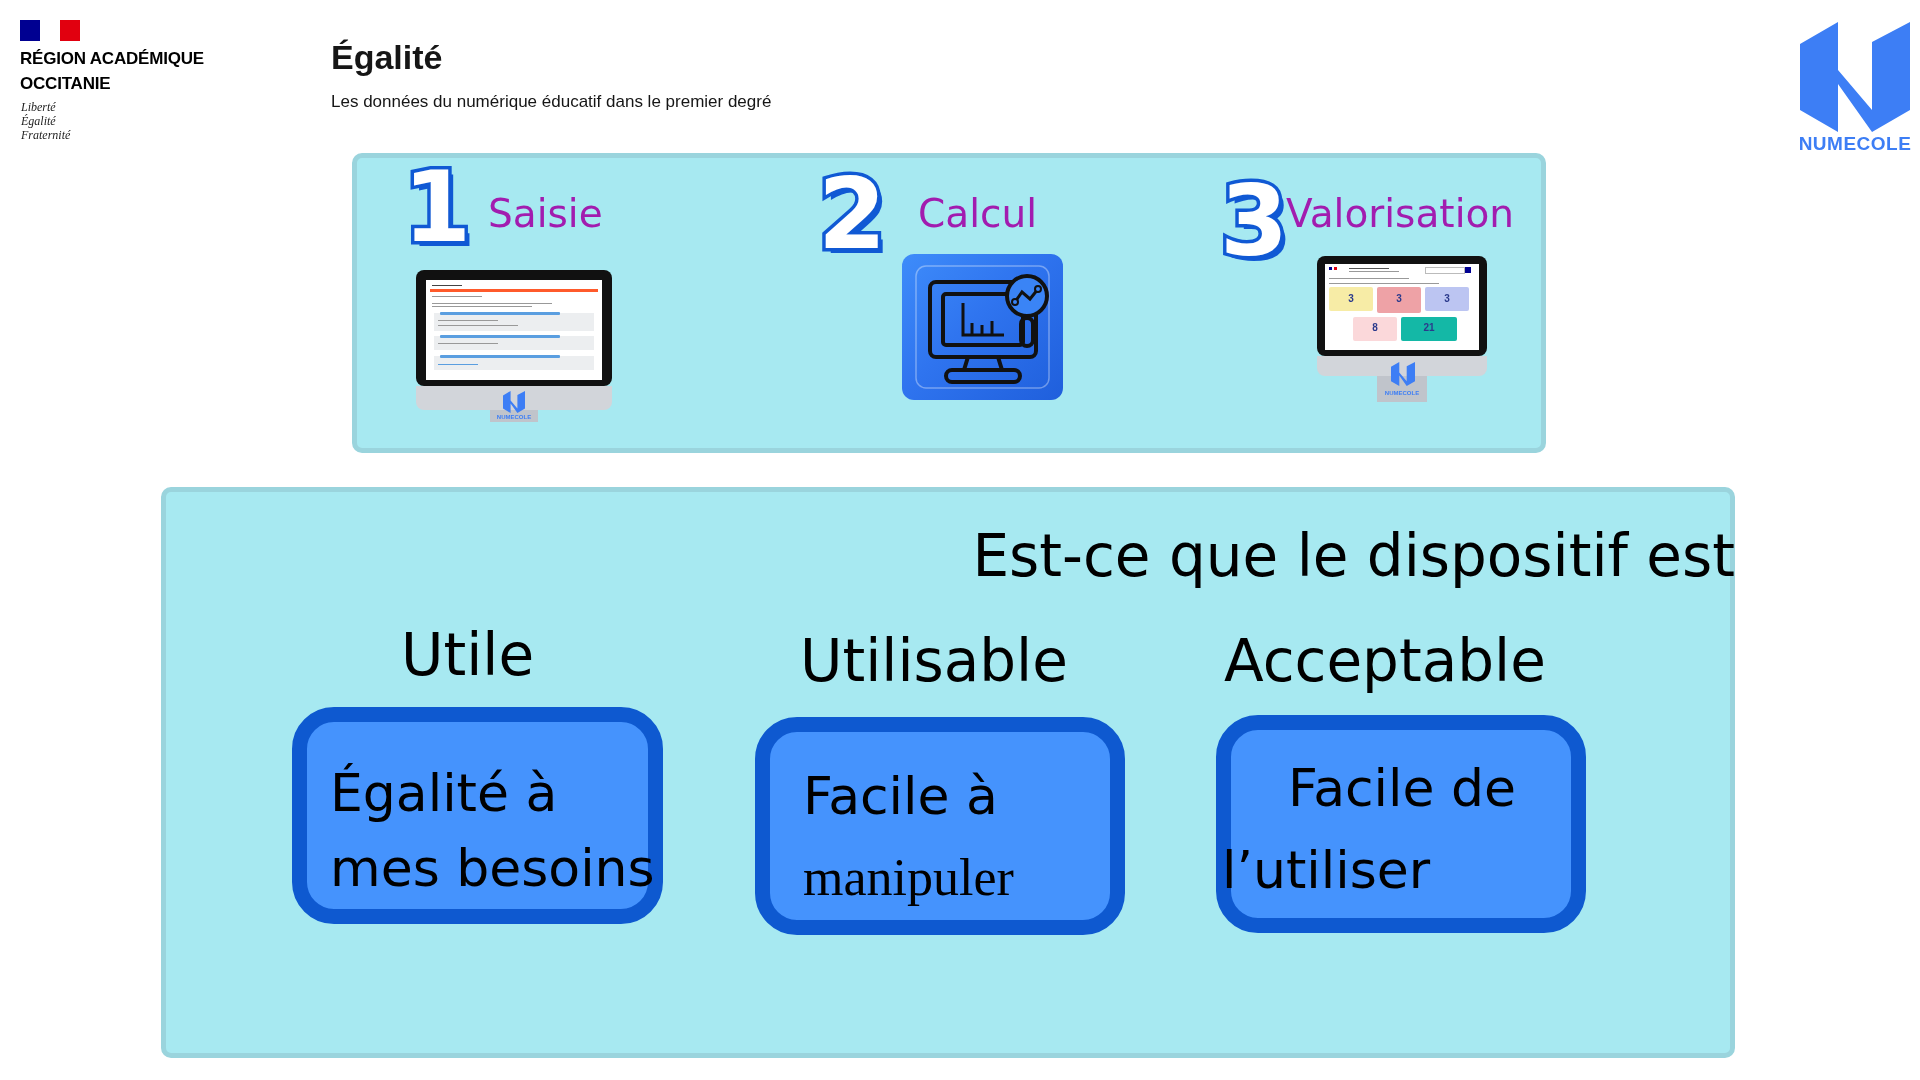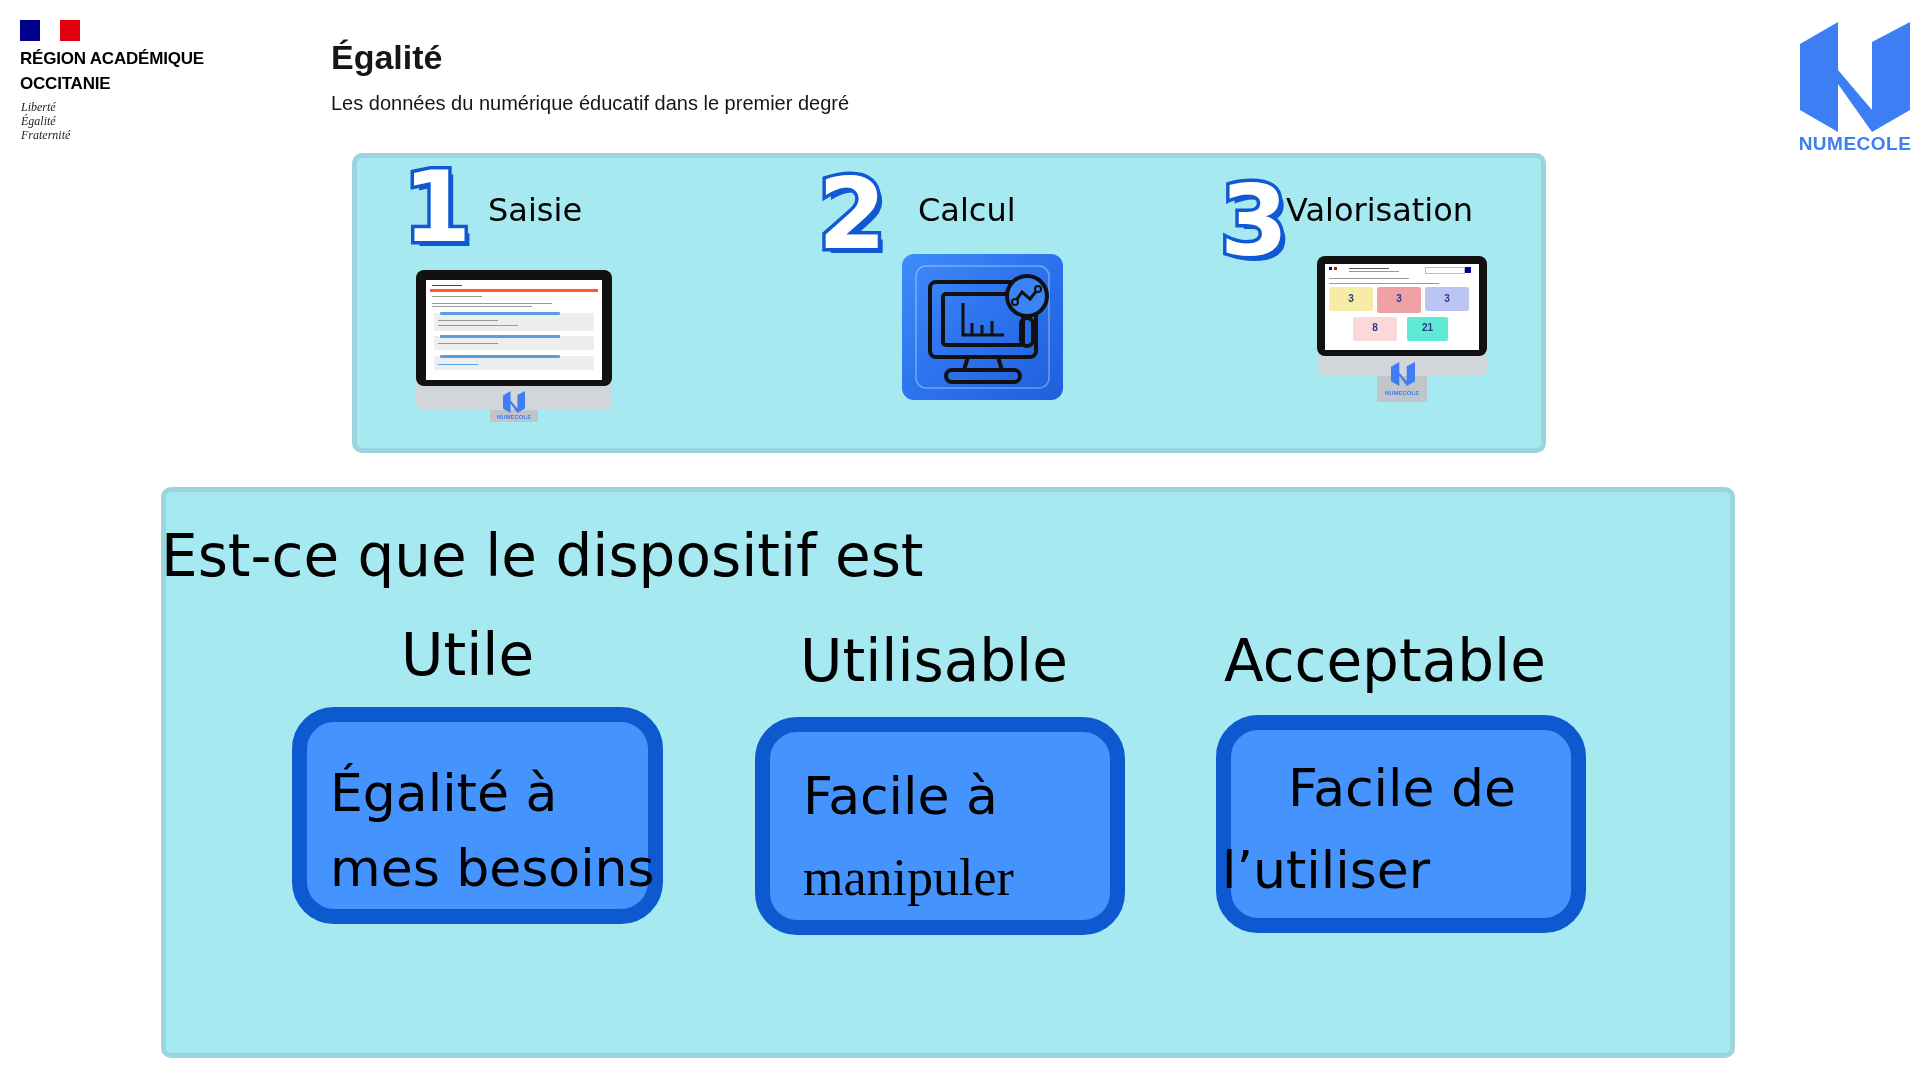--- a/index.html
+++ b/index.html
@@ -10,53 +10,53 @@
   .abs { position:absolute; }
 
   
   .flag { left:20px; top:20px; width:60px; height:21px; display:flex; }
   .flag .b { flex:1; background:#000091; }
   .flag .w { flex:1; background:#ffffff; position:relative; }
   .flag .r { flex:1; background:#e1000f; }
   .inst-name { left:20px; top:46px; font-family:"Liberation Sans",sans-serif; font-weight:bold; font-size:17px; line-height:25px; letter-spacing:-0.2px; }
   .motto { left:21px; top:100px; font-family:"Liberation Serif",serif; font-style:italic; font-size:12px; line-height:14px; color:#222; }
   .app-title { left:331px; top:38px; font-family:"Liberation Sans",sans-serif; font-weight:bold; font-size:34px; color:#161616; }
-  .app-subtitle { left:331px; top:92px; font-family:"Liberation Sans",sans-serif; font-size:20px; color:#161616; }
+  .app-subtitle { left:331px; top:92px; font-family:"Liberation Sans",sans-serif; font-size:17px; color:#161616; }
 
   .logo { left:1800px; top:22px; width:110px; height:110px; }
   .logo-text { left:1790px; top:133px; width:130px; text-align:center; font-family:"Liberation Sans",sans-serif; font-weight:bold; font-size:19px; color:#3d7ef5; letter-spacing:0.5px; }
 
   
   .panel { background:#a7e9f1; border:5px solid #9ad4dd; border-radius:10px; box-sizing:border-box; }
   .panel-top { left:352px; top:153px; width:1194px; height:300px; }
   .panel-bottom { left:161px; top:487px; width:1574px; height:571px; }
 
   
   .step-num { font-family:"DejaVu Sans",sans-serif; font-weight:bold; color:#ffffff;
     -webkit-text-stroke:7px #1059d4; paint-order:stroke fill; text-shadow:5px 5px 0 #1059d4; font-size:98px; line-height:1; }
-  .step-label { font-family:"DejaVu Sans",sans-serif; font-size:32px; line-height:1; color:#000000; }
+  .step-label { font-family:"DejaVu Sans",sans-serif; font-size:39px; line-height:1; color:#a21caf; }
 
   
   .monitor { position:absolute; }
   .monitor .frame { position:absolute; left:0; top:0; right:0; background:#111; border-radius:8px; }
   .monitor .screen { position:absolute; background:#fff; }
   .monitor .chin { position:absolute; left:0; right:0; background:#d2d5da; border-radius:0 0 8px 8px; }
   .monitor .stand { position:absolute; background:#c0c4cb; }
   .monitor .mini-logo { position:absolute; }
   .mini-text { position:absolute; font-family:"Liberation Sans",sans-serif; font-weight:bold; font-size:6px; color:#3d7ef5; text-align:center; }
 
   .bar { position:absolute; height:3px; background:#5a9ee0; border-radius:1px; }
   .line { position:absolute; height:1px; background:#999; }
   .card { position:absolute; border-radius:2px; font-family:"Liberation Sans",sans-serif; font-size:10px; font-weight:bold; color:#2b3a8c; text-align:center; }
 
   .calc-icon { left:902px; top:254px; width:161px; height:146px; border-radius:12px;
     background:linear-gradient(135deg,#3e8cfa 0%,#2f74ef 45%,#1f5fdc 100%); }
 
   
-  .question { left:161px; top:522px; width:1574px; text-align:left; font-family:"DejaVu Sans",sans-serif; font-size:58px; }
+  .question { left:161px; top:522px; width:1574px; text-align:right; font-family:"DejaVu Sans",sans-serif; font-size:58px; }
   .crit { font-family:"DejaVu Sans",sans-serif; font-size:58px; line-height:1; }
   .box { position:absolute; box-sizing:border-box; background:#4593fd; border:15px solid #0e59d0; border-radius:42px; }
   .box-text { position:absolute; font-family:"DejaVu Sans",sans-serif; font-size:52px; line-height:76px; color:#000; white-space:nowrap; }
 </style>
 </head>
 <body>
 
 <div class="abs flag">
   <div class="b"></div>
     <div class="w"></div>
@@ -153,21 +153,21 @@
     </div>
     <div class="card" style="left:52px;top:23px;width:44px;height:26px;background:#eea2a6;">
       <div style="margin-top:6px;">3</div>
     </div>
     <div class="card" style="left:100px;top:23px;width:44px;height:24px;background:#bcc5f2;">
       <div style="margin-top:6px;">3</div>
     </div>
     <div class="card" style="left:28px;top:53px;width:44px;height:24px;background:#fbd8da;">
       <div style="margin-top:5px;">8</div>
     </div>
-    <div class="card" style="left:82px;top:53px;width:41px;height:24px;background:#5eead4;">
+    <div class="card" style="left:76px;top:53px;width:56px;height:24px;background:#14b8a6;">
       <div style="margin-top:5px;">21</div>
     </div>
   </div>
   <div class="chin" style="top:100px;height:20px;"></div>
   <div class="stand" style="left:60px;top:120px;width:50px;height:26px;"></div>
   <svg class="mini-logo" style="left:74px;top:106px;width:24px;height:24px;" viewBox="0 0 110 110">
     <polygon points="0,22 38,0 38,48 72,88 72,20 110,0 110,88 72,110 38,62 38,110 0,88" fill="#3d7ef5"></polygon>
   </svg>
   <div class="mini-text" style="left:60px;top:134px;width:50px;">NUMECOLE</div>
 </div>

